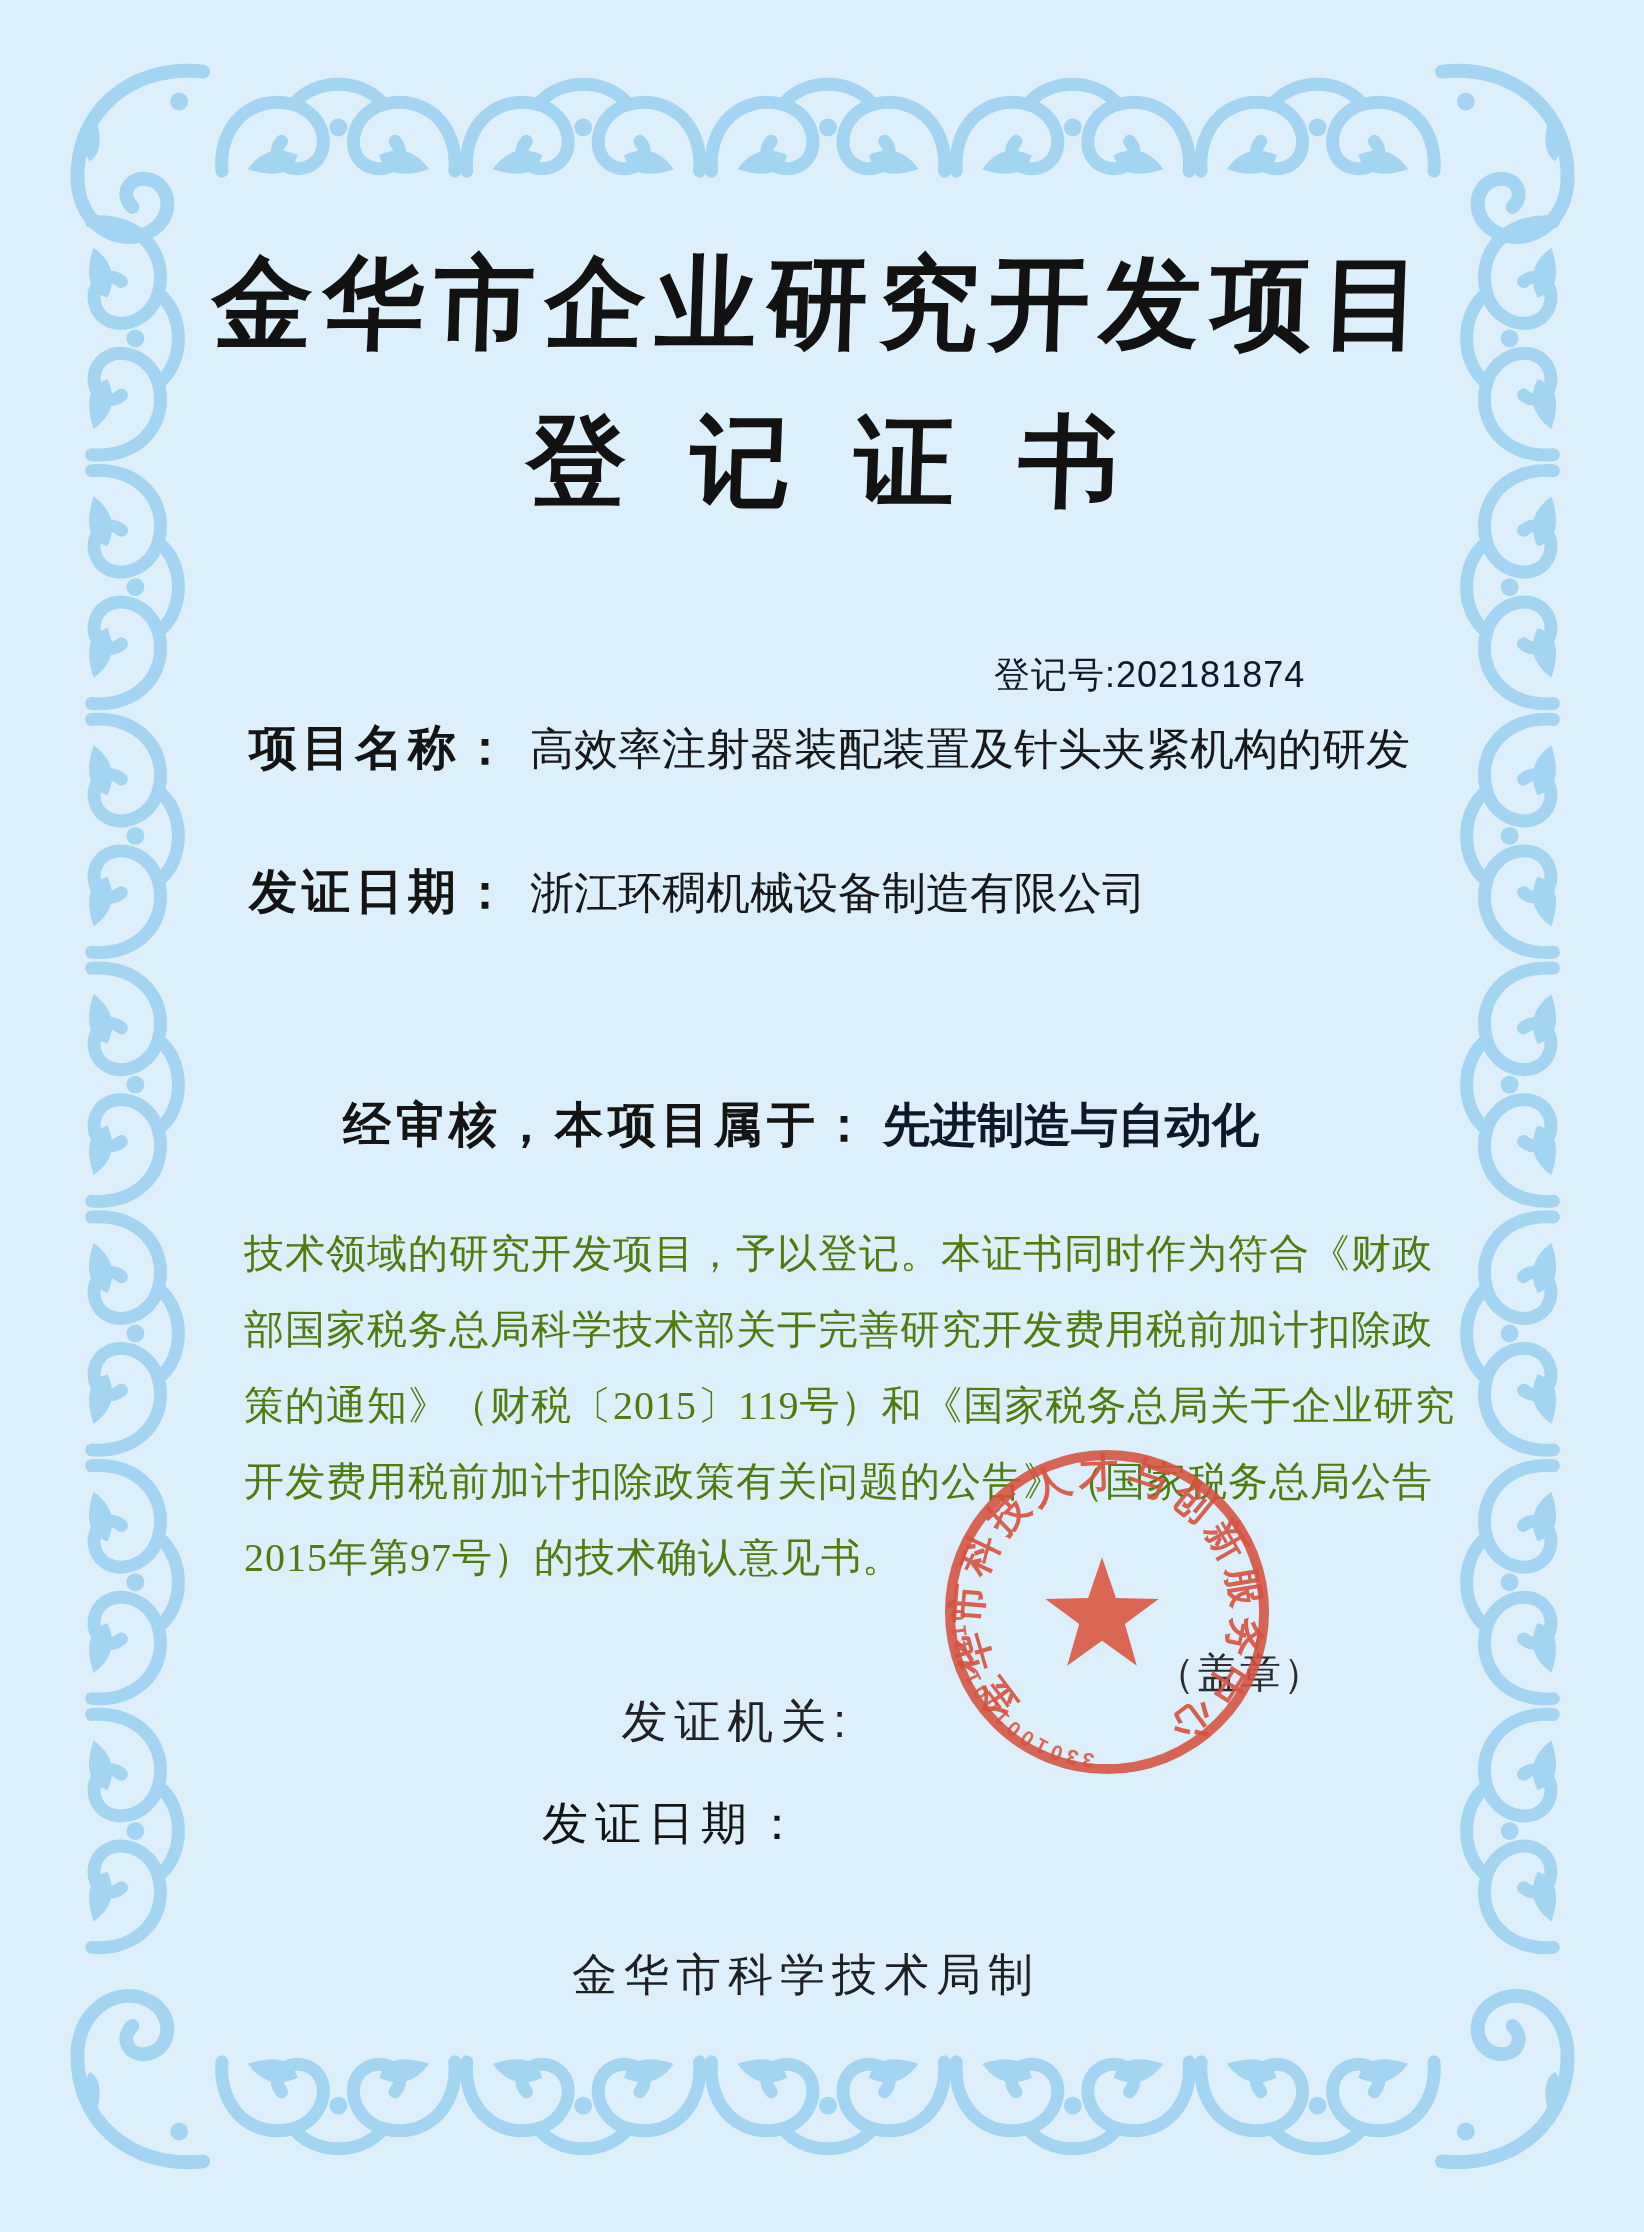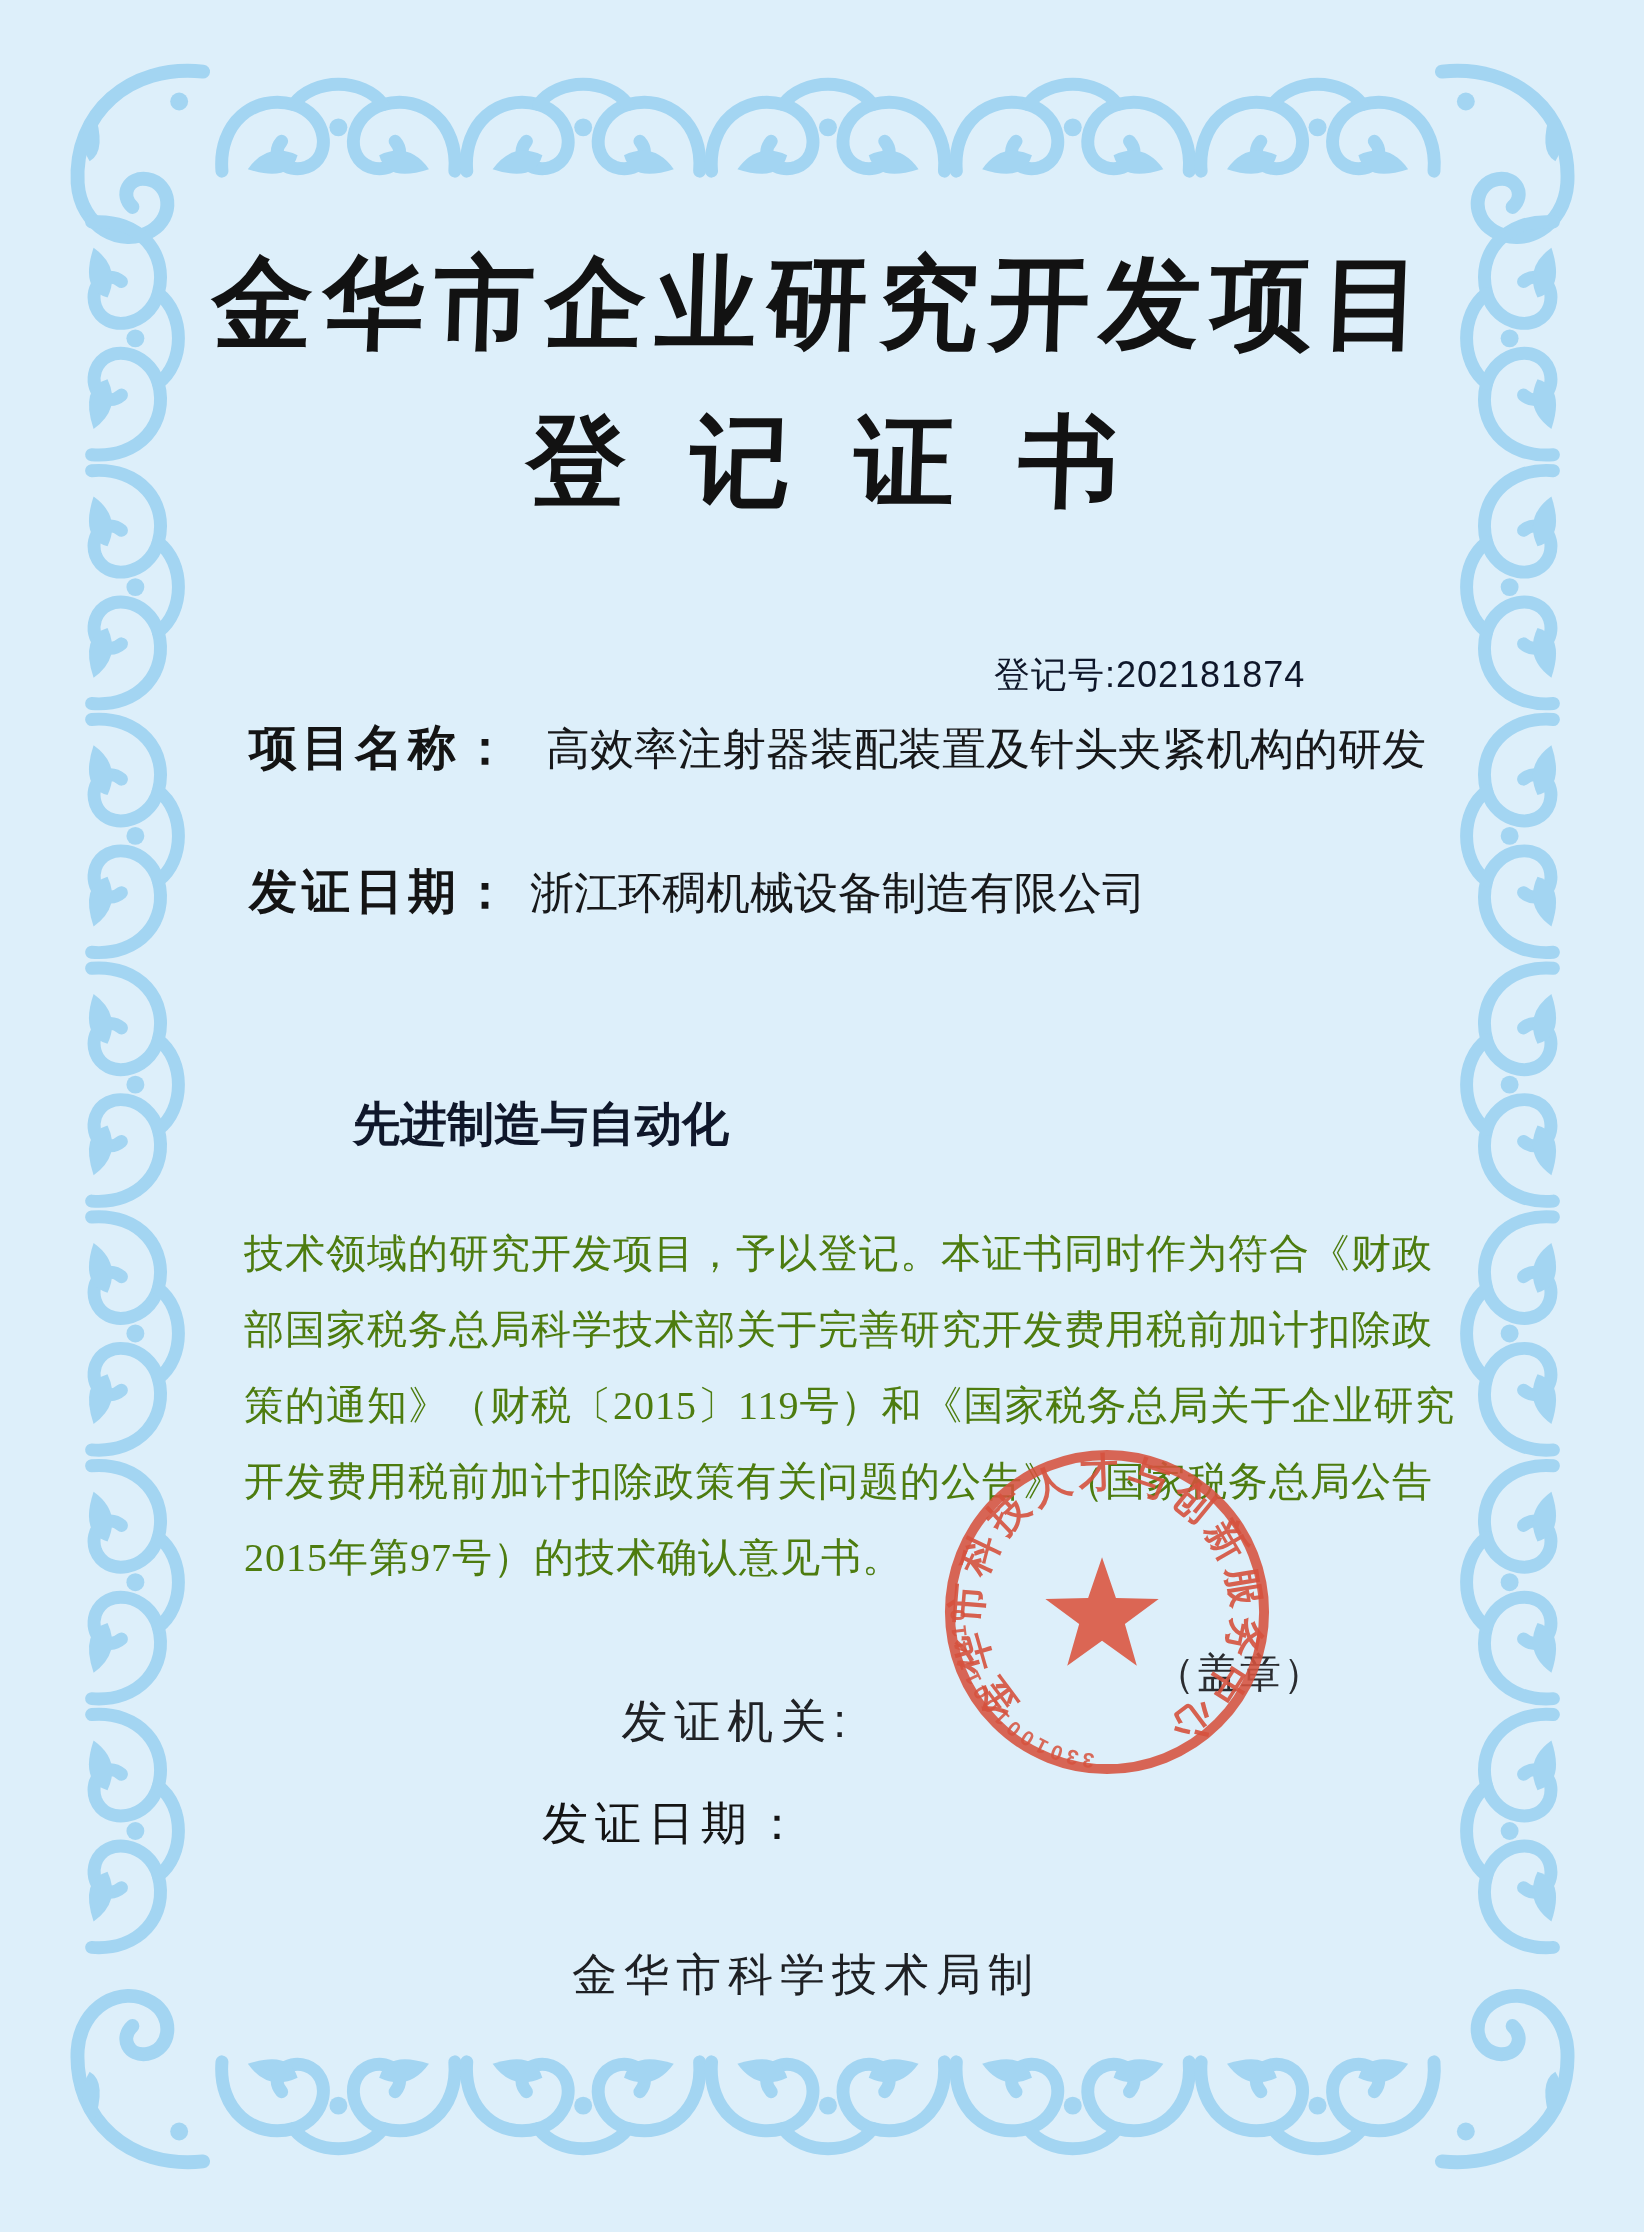--- a/index.html
+++ b/index.html
@@ -24,21 +24,21 @@
     font-family:"DejaVu Serif","Liberation Serif",serif;
     font-weight:700;font-size:100px;letter-spacing:64px;text-indent:64px;color:#121212;
     transform:skewX(-2deg);
   }
   .regno{left:950px;top:609px;font-size:36px;color:#0f172a;letter-spacing:1px;}
   .row{display:flex;align-items:baseline;}
   .row .label{
     font-family:"DejaVu Serif","Liberation Serif",serif;
     font-weight:700;letter-spacing:5px;color:#141414;
   }
-  .project-row{left:249px;top:716px;gap:16px;}
+  .project-row{left:249px;top:716px;}
   .project-row .label,.undertaker-row .label{font-size:48px;}
   .project-row .value,.undertaker-row .value{font-size:44px;margin-left:16px;color:#17181a;}
   .undertaker-row{left:249px;top:860px;}
   .review-row{left:343px;top:1093px;}
   .review-row .label{font-size:48px;}
   .review-row .value{font-size:47px;font-weight:700;margin-left:10px;color:#0f172a;}
   .body-text{
     left:244px;top:1216px;
     font-family:"Liberation Serif","DejaVu Serif",serif;
     font-size:40px;line-height:76px;letter-spacing:1px;color:#4d7c0f;
@@ -119,20 +119,21 @@
     <span class="label">项目名称：</span>
     <span class="value">高效率注射器装配装置及针头夹紧机构的研发</span>
   </div>
 
   <div class="abs row undertaker-row">
     <span class="label">发证日期：</span>
     <span class="value">浙江环稠机械设备制造有限公司</span>
   </div>
 
   <div class="abs row review-row">
+    <span class="label">经审核，本项目属于：</span>
     <span class="value">先进制造与自动化</span>
   </div>
 
   <div class="abs body-text">技术领域的研究开发项目，予以登记。本证书同时作为符合《财政
 部国家税务总局科学技术部关于完善研究开发费用税前加计扣除政
 策的通知》（财税〔2015〕119号）和《国家税务总局关于企业研究
 开发费用税前加计扣除政策有关问题的公告》（国家税务总局公告
 2015年第97号）的技术确认意见书。</div>
 
   <div class="abs issuer-row">

